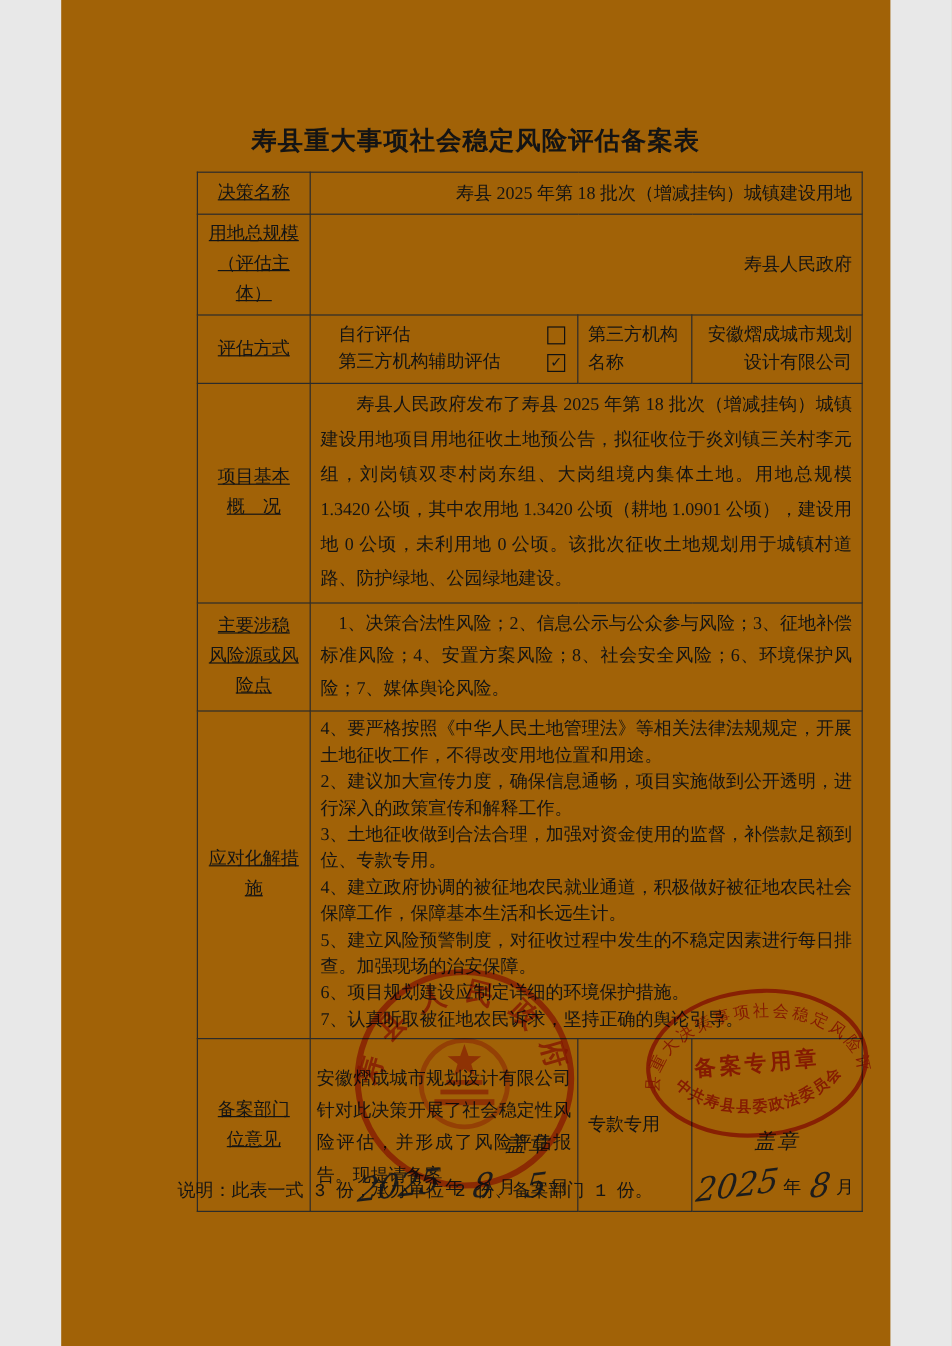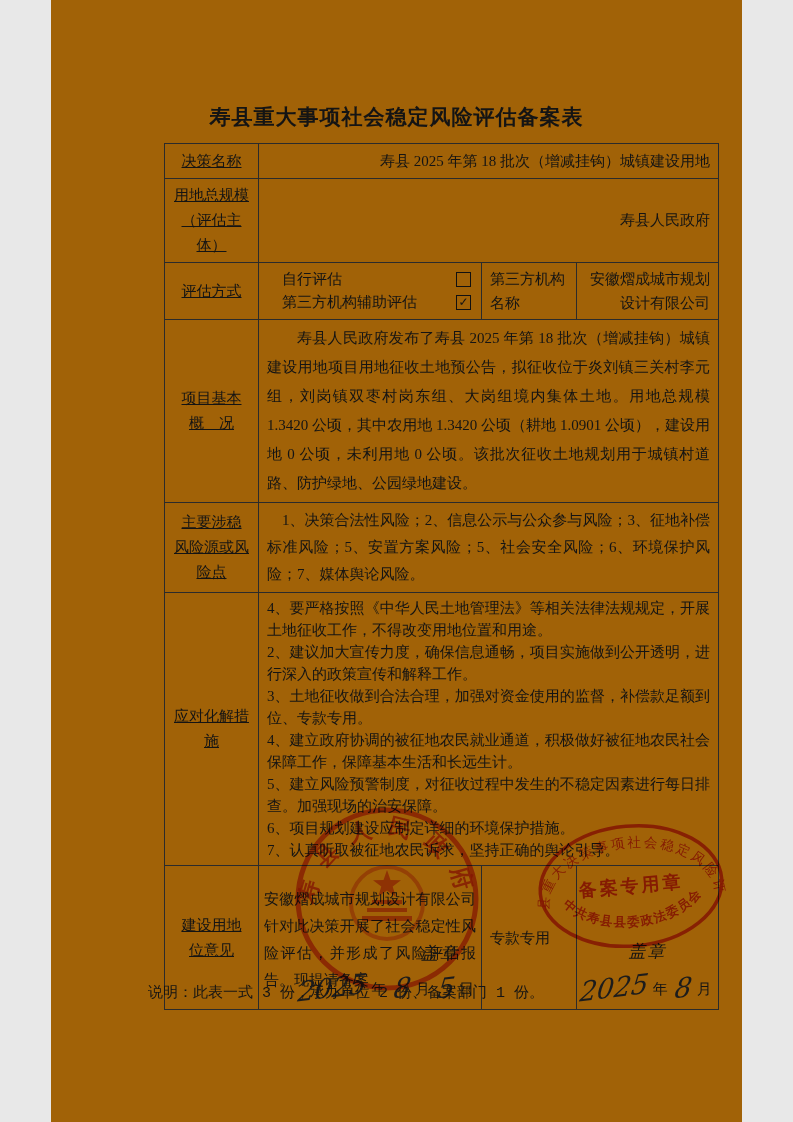--- a/index.html
+++ b/index.html
@@ -98,40 +98,40 @@
     <tr style="height:155px">
       <td class="lbl">项目基本
 概　况</td>
       <td colspan="3" class="para lh29 ind2">寿县人民政府发布了寿县 2025 年第 18 批次（增减挂钩）城镇建设用地项目用地征收土地预公告，拟征收位于炎刘镇三关村李元组，刘岗镇双枣村岗东组、大岗组境内集体土地。用地总规模 1.3420 公顷，其中农用地 1.3420 公顷（耕地 1.0901 公顷），建设用地 0 公顷，未利用地 0 公顷。该批次征收土地规划用于城镇村道路、防护绿地、公园绿地建设。</td>
     </tr>
 
     <tr style="height:85px">
       <td class="lbl">主要涉稳
 风险源或风
 险点</td>
-      <td colspan="3" class="para lh27 ind1">1、决策合法性风险；2、信息公示与公众参与风险；3、征地补偿标准风险；5、安置方案风险；5、社会安全风险；6、环境保护风险；7、媒体舆论风险。</td>
+      <td colspan="3" class="para lh27 ind1">1、决策合法性风险；2、信息公示与公众参与风险；3、征地补偿标准风险；4、安置方案风险；8、社会安全风险；6、环境保护风险；7、媒体舆论风险。</td>
     </tr>
 
     <tr style="height:267px">
       <td class="lbl">应对化解措
 施</td>
       <td colspan="3" class="para lh22">
         <div>4、要严格按照《中华人民土地管理法》等相关法律法规规定，开展土地征收工作，不得改变用地位置和用途。</div>
         <div>2、建议加大宣传力度，确保信息通畅，项目实施做到公开透明，进行深入的政策宣传和解释工作。</div>
         <div>3、土地征收做到合法合理，加强对资金使用的监督，补偿款足额到位、专款专用。</div>
         <div>4、建立政府协调的被征地农民就业通道，积极做好被征地农民社会保障工作，保障基本生活和长远生计。</div>
         <div>5、建立风险预警制度，对征收过程中发生的不稳定因素进行每日排查。加强现场的治安保障。</div>
         <div>6、项目规划建设应制定详细的环境保护措施。</div>
         <div>7、认真听取被征地农民诉求，坚持正确的舆论引导。</div>
       </td>
     </tr>
 
 
     <tr style="height:144px">
-      <td class="lbl">建设用地
+      <td class="lbl">备案部门
 位意见</td>
       <td class="relcell" style="padding:6px 5px">
         <div class="opinion-text">安徽熠成城市规划设计有限公司针对此决策开展了社会稳定性风险评估，并形成了风险评估报告。现提请备案</div>
         <div class="seal-caption op-caption">盖章</div>
         <div class="op-date">
           <span class="hand">2025</span><span class="unit">年</span>
           <span class="hand">8</span><span class="unit">月</span>
           <span class="hand">5</span><span class="unit">日</span>
         </div>
       </td>

